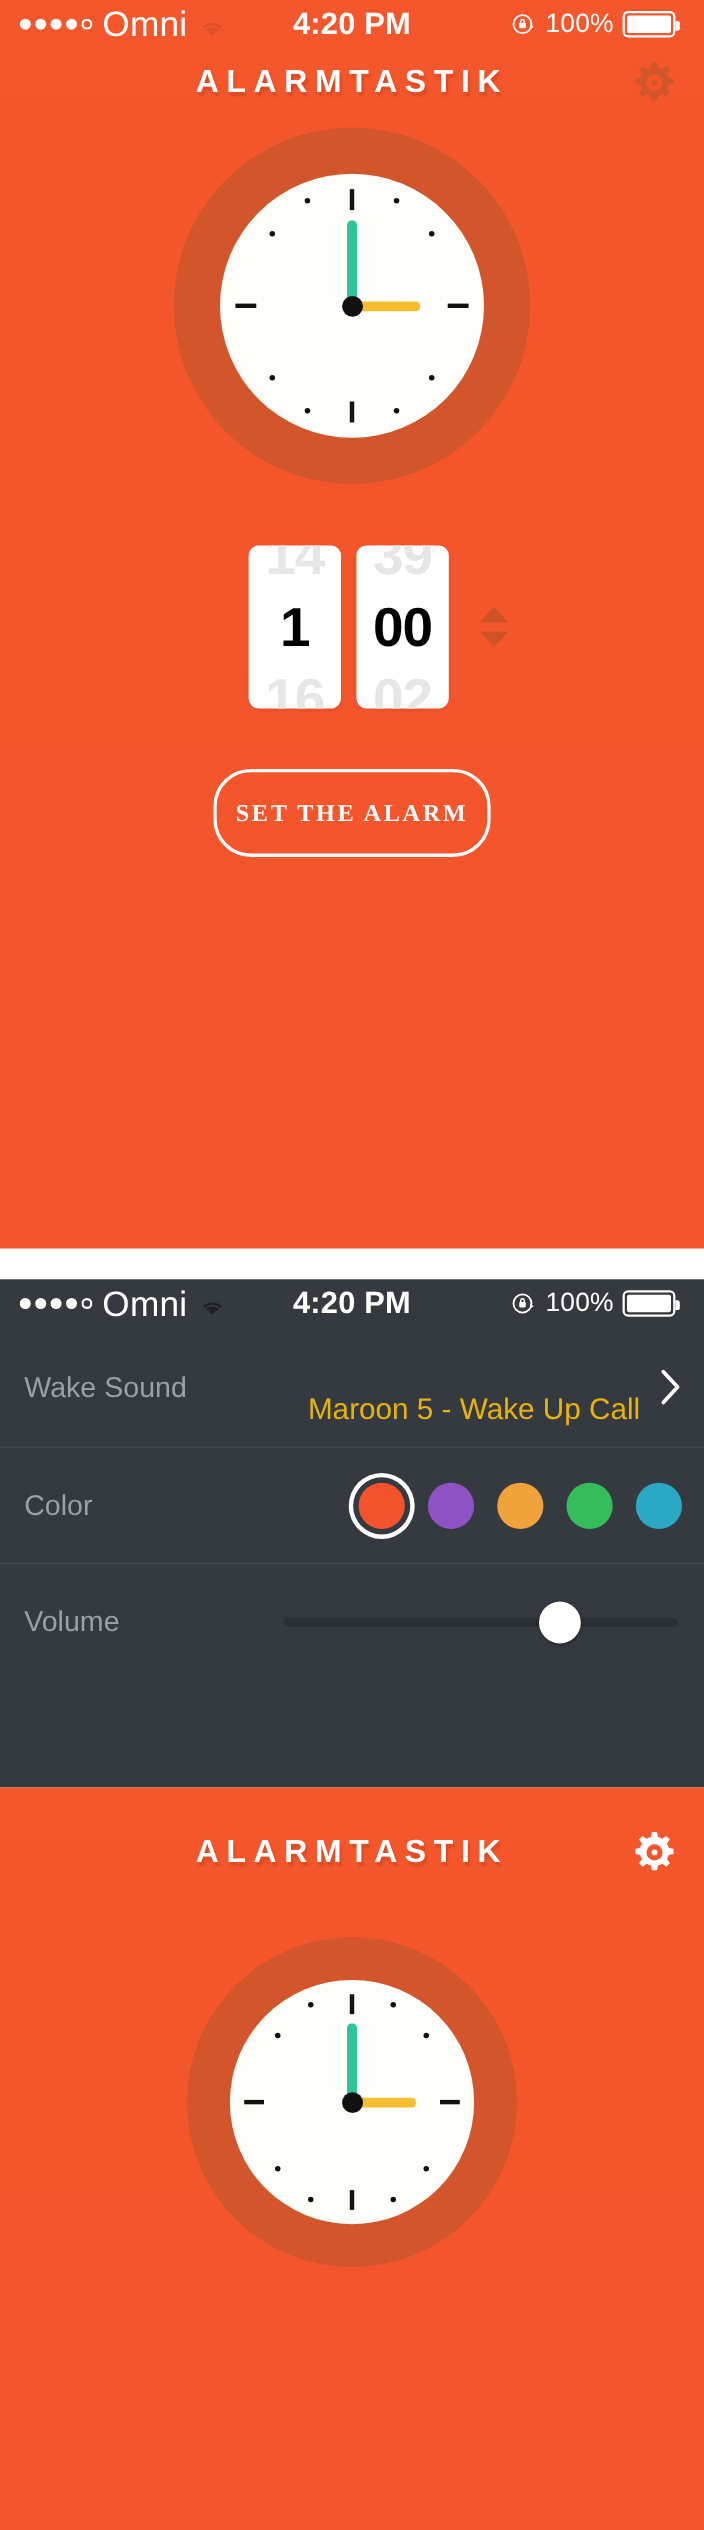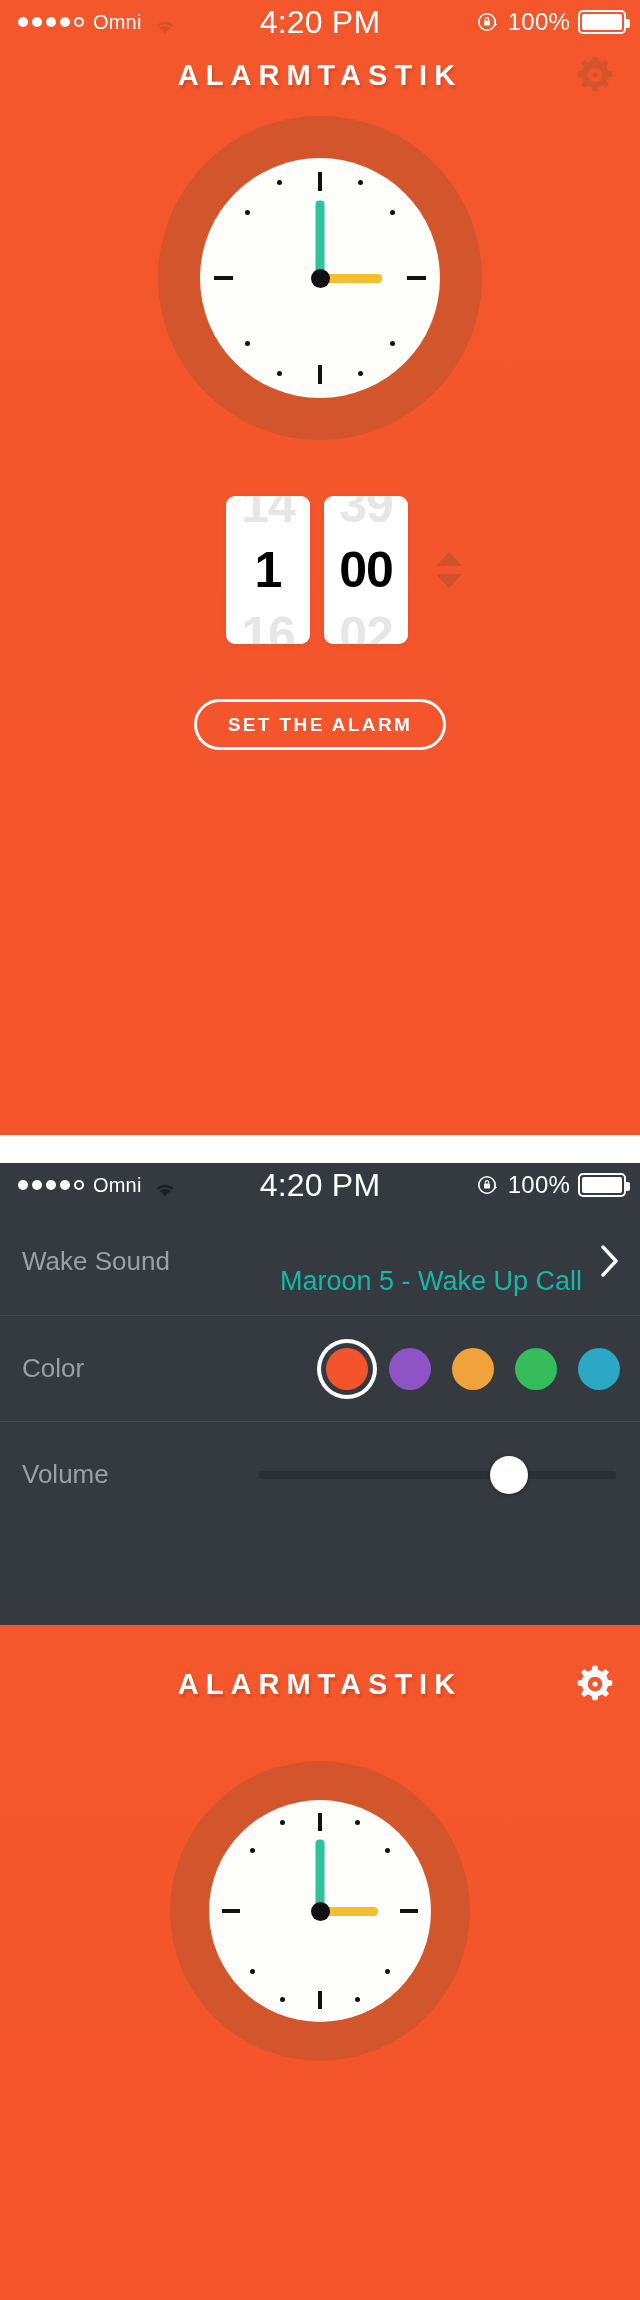--- a/index.html
+++ b/index.html
@@ -19,30 +19,30 @@
     display:flex;
     align-items:center;
     position:relative;
     font-size:24px;
     letter-spacing:0.2px;
     flex:0 0 auto;
   }
   .sb-left{ display:flex; align-items:center; gap:9px; padding-left:18px; }
   .sb-dots{ display:flex; align-items:center; gap:4px; }
   .sb-dot{ width:10px; height:10px; border-radius:50%; }
-  .sb-carrier{ font-size:20px; font-weight:400; }
+  .sb-carrier{ font-size:32px; font-weight:400; }
   .sb-wifi{ width:24px; height:18px; position:relative; display:inline-block; margin-left:2px;}
   .sb-center{
     position:absolute; left:0; right:0; top:0; bottom:0;
     display:flex; align-items:center; justify-content:center;
     pointer-events:none;
   }
-  .sb-time{ font-size:32px; font-weight:400; }
+  .sb-time{ font-size:28px; font-weight:700; }
   .sb-right{
-    margin-left:auto; display:flex; align-items:center; gap:8px; padding-right:14px;
+    margin-left:auto; display:flex; align-items:center; gap:8px; padding-right:26px;
   }
   .sb-lock{ width:24px; height:24px; }
   .sb-batt-pct{ font-size:24px; }
   .sb-batt{
     width:48px; height:24px; border-radius:5px; position:relative;
     border:2px solid currentColor; padding:2px;
   }
   .sb-batt i{ display:block; height:100%; background:currentColor; border-radius:2px; }
   .sb-batt:after{
     content:""; position:absolute; right:-6px; top:7px; width:4px; height:9px;
@@ -122,24 +122,24 @@
   }
   .step-arrow.down{
     border-left:13px solid transparent; border-right:13px solid transparent;
     border-top:14px solid #cf5228;
   }
 
   
   .set-btn-wrap{ display:flex; justify-content:center; }
   .set-btn{
     border:3px solid #ffffff; border-radius:34px;
-    height:51px; width:252px;
+    height:80px; width:252px;
     display:flex; align-items:center; justify-content:center;
-    color:#ffffff; font-size:19px; font-weight:bold; letter-spacing:2.4px;
-    background:transparent; cursor:pointer;
+    color:#ffffff; font-size:22px; font-weight:bold; letter-spacing:2.4px;
+    background:transparent; cursor:pointer;font-family:Liberation Serif, serif;
   }
 
   
   .screen-dark{
     background:#343a40;
     position:relative;
     display:flex; flex-direction:column;
   }
   .screen-dark .statusbar{ color:#ffffff; }
   .screen-dark .sb-dot{ background:#ffffff; }
@@ -151,21 +151,21 @@
     padding:0 20px 0 22px;
     position:relative;
   }
   .setting-row + .setting-row{ border-top:1px solid #434a51; }
   .setting-label{
     color:#9aa0a6; font-size:26px; font-weight:400; flex:0 0 auto;
   }
   .row-right{
     margin-left:auto; display:flex; align-items:center;
   }
-  .sound-value{ color:#14b8a6; font-size:27px; font-weight:400;margin-top:40px; }
+  .sound-value{ color:#eab308; font-size:27px; font-weight:400;margin-top:40px; }
   .chev{ margin-left:18px; display:flex; align-items:center; color:#ffffff; }
 
   .slider{
     width:358px; height:8px; border-radius:4px; background:#2b3034;
     position:relative; margin-right:4px; cursor:pointer;
   }
   .slider-fill{ height:100%; border-radius:4px; background:#f4542c; }
   .slider-thumb{
     position:absolute; top:50%; width:38px; height:38px; border-radius:50%;
     background:#ffffff; transform:translate(-50%,-50%);

